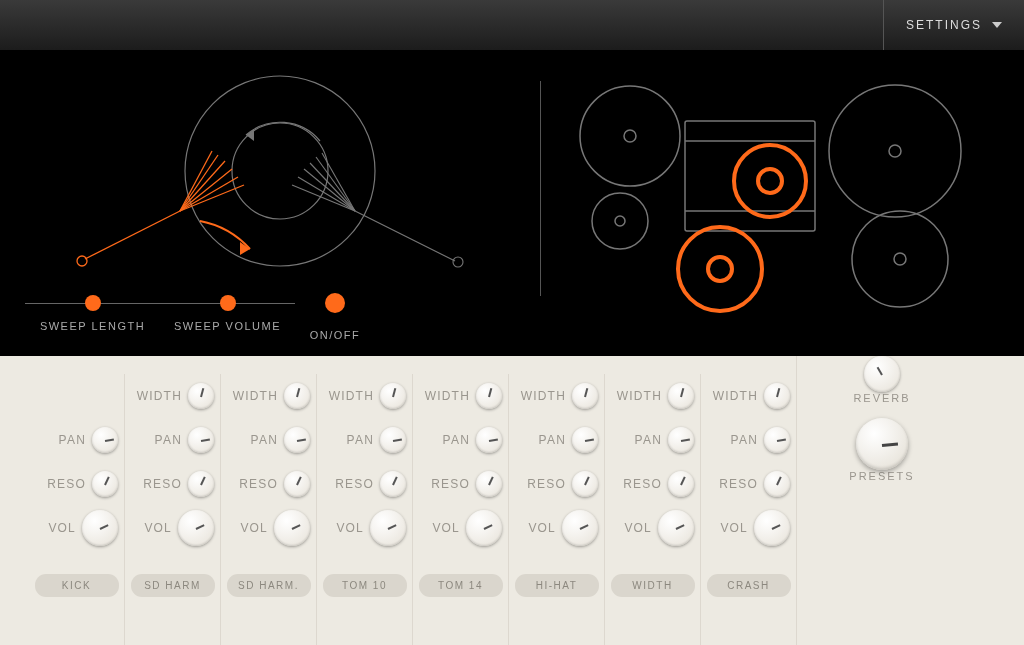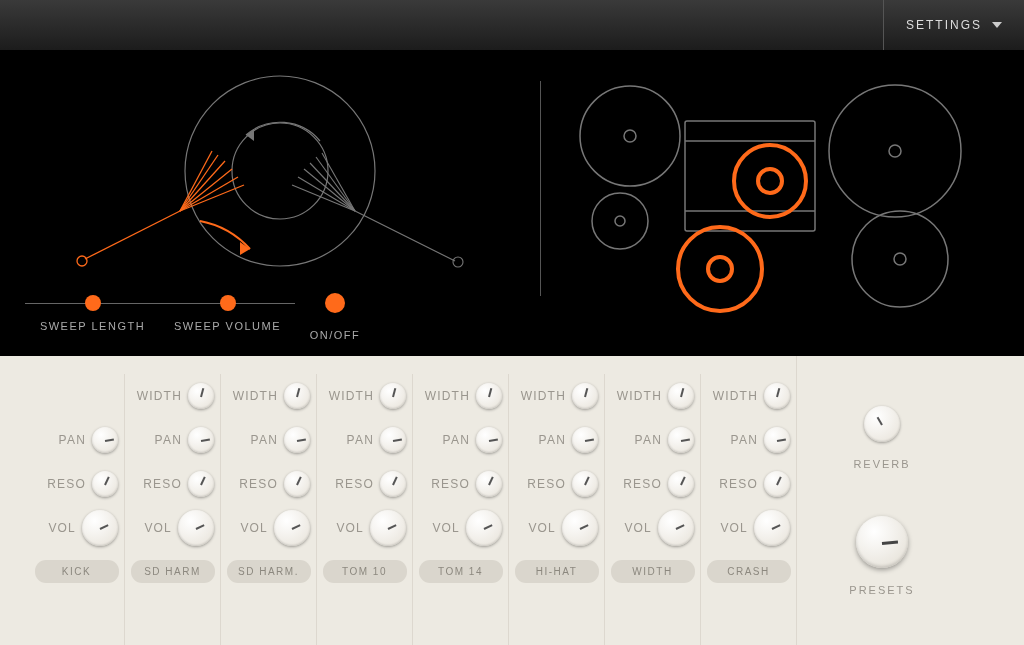--- a/index.html
+++ b/index.html
@@ -22,22 +22,22 @@
   
   .mixer{height:290px;background:#edeae2;position:relative;display:flex;}
   .chgrid{display:grid;grid-template-columns:repeat(8,96px);gap:0 0;padding:18px 0 0 28px;}
   .chcol{display:flex;flex-direction:column;align-items:flex-end;border-left:1px solid rgba(0,0,0,0);}
   .chcol.sep{border-left:1px solid #ddd8cf;}
   .kcell{display:flex;align-items:center;height:44px;justify-content:flex-end;padding-right:6px;width:100%;box-sizing:border-box;}
   .klbl{color:#9a968e;font-size:12px;letter-spacing:1.2px;margin-right:6px;text-align:right;}
   .knob{width:26px;height:26px;border-radius:50%;background:radial-gradient(circle at 35% 30%,#fff,#e6e1d7);box-shadow:0 1px 3px rgba(0,0,0,.35),inset 0 -1px 2px rgba(0,0,0,.15);position:relative;cursor:pointer;}
   .knob.big{width:36px;height:36px;}
   .knob .ind{position:absolute;left:50%;top:50%;width:9px;height:2px;background:#555;transform-origin:0 50%;}
-  .chname{margin-top:10px;background:#dad6cd;color:#8c887f;font-size:10px;letter-spacing:1.5px;padding:6px 0;width:84px;border-radius:11px;text-align:center;cursor:pointer;align-self:center;}
-  .master{width:170px;border-left:1px solid #ddd8cf;display:flex;flex-direction:column;align-items:center;justify-content:center;gap:16px;}
+  .chname{margin-top:24px;background:#dad6cd;color:#8c887f;font-size:10px;letter-spacing:1.5px;padding:6px 0;width:84px;border-radius:11px;text-align:center;cursor:pointer;align-self:center;}
+  .master{width:170px;border-left:1px solid #ddd8cf;display:flex;flex-direction:column;align-items:center;justify-content:flex-start;gap:0;}
   .master .mlbl{color:#9a968e;font-size:11px;letter-spacing:2px;}
   .mknob{width:52px;height:52px;border-radius:50%;background:radial-gradient(circle at 35% 30%,#fff,#e2ddd2);box-shadow:0 2px 5px rgba(0,0,0,.35),inset 0 -2px 3px rgba(0,0,0,.15);position:relative;cursor:pointer;}
   .mknob .ind{position:absolute;left:50%;top:50%;width:16px;height:3px;background:#444;transform-origin:0 50%;}
 </style>
 </head>
 <body>
 
 <div class="topbar">
   <div class="topright">
     <div class="topbtn">

